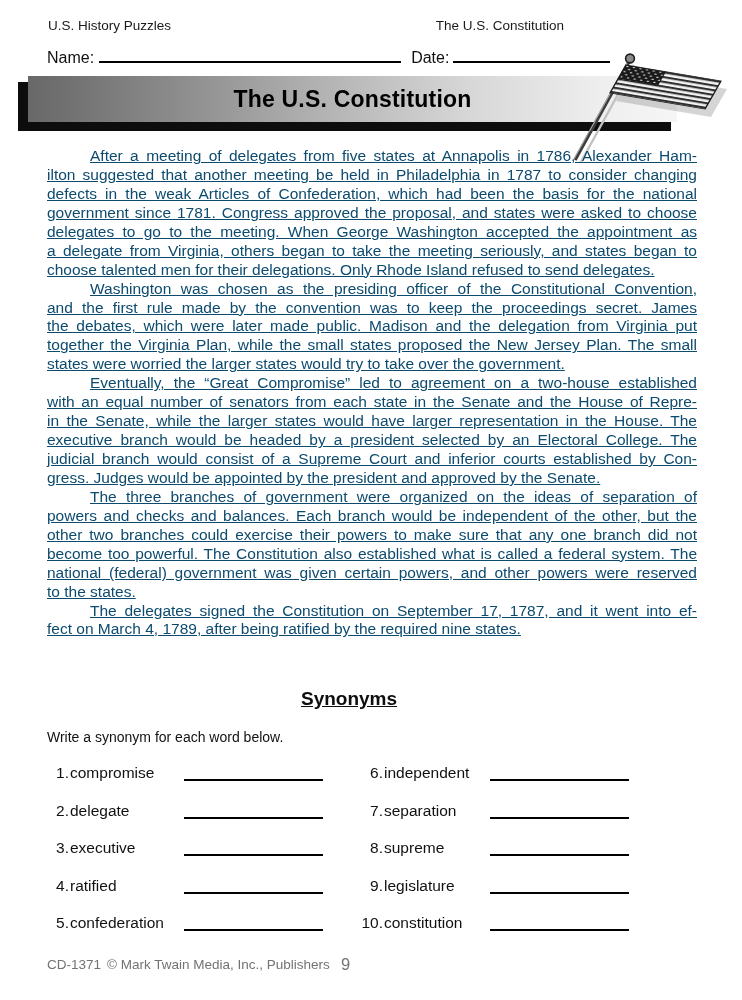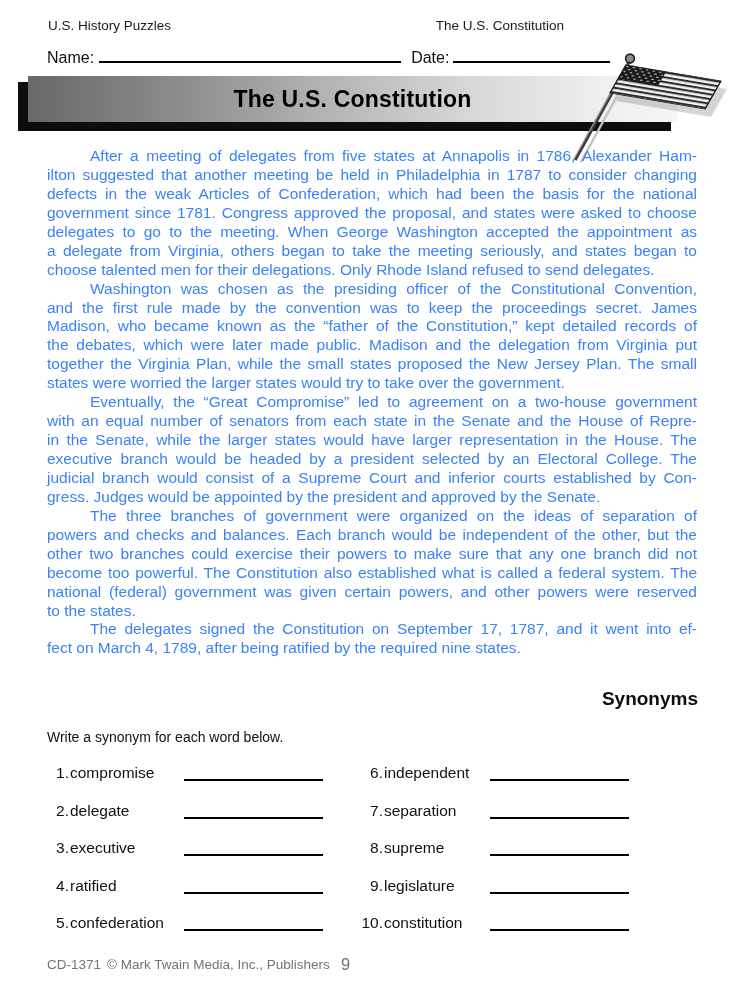--- a/index.html
+++ b/index.html
@@ -22,27 +22,27 @@
   
   .banner-shadow { position:absolute; left:18px; top:82px; width:653px; height:49px; background:#0d0d0d; }
   .banner-grad { position:absolute; left:28px; top:76px; width:649px; height:46px;
     background:linear-gradient(90deg,#686868 0%,#8a8a8a 22%,#b2b2b2 45%,#d7d7d7 68%,#eeeeee 88%,#f6f6f6 100%);
     text-align:center; }
   .banner-title { display:inline-block; line-height:46px; font-size:23px; font-weight:bold; color:#000; letter-spacing:0.2px; }
 
   .flag { position:absolute; left:558px; top:50px; width:184px; height:115px; }
 
   
-  .content { position:absolute; left:47px; top:147px; width:650px; font-size:15.5px; color:#3b82f6; }
+  .content { position:absolute; left:47px; top:147px; width:650px; font-size:15.5px; color:#0c4a6e;text-decoration:underline; }
   .pline { height:18.95px; line-height:18.95px; text-align:justify; text-align-last:justify; white-space:nowrap; }
   .pline.first { text-indent:43px; }
   .pline.last { text-align-last:left; }
 
   
-  .syn-heading { position:absolute; top:688px; left:0; width:698px; text-align:right; font-size:19px; font-weight:bold; color:#0e0e0e; }
+  .syn-heading { position:absolute; top:688px; left:0; width:698px; text-align:center; font-size:19px; font-weight:bold; color:#0e0e0e;text-decoration:underline; }
   .syn-instruction { position:absolute; top:729px; left:47px; font-size:14px; }
   .syn-grid { position:absolute; top:764px; left:47px; width:650px; font-size:15.5px; }
   .syn-row { display:flex; align-items:baseline; height:17px; margin-bottom:20.5px; }
   .syn-num { display:inline-block; text-align:right; }
   .syn-num.l { width:22px; }
   .syn-num.r { width:24px; }
   .syn-word { display:inline-block; margin-left:1px; }
   .syn-word.l { width:114px; }
   .syn-word.r { width:106px; }
   .syn-blank { display:inline-block; width:139px; border-bottom:2px solid #000; height:13px; align-self:flex-end; }
@@ -110,27 +110,26 @@
           <div class="pline">ilton suggested that another meeting be held in Philadelphia in 1787 to consider changing</div>
           <div class="pline">defects in the weak Articles of Confederation, which had been the basis for the national</div>
           <div class="pline">government since 1781. Congress approved the proposal, and states were asked to choose</div>
           <div class="pline">delegates to go to the meeting. When George Washington accepted the appointment as</div>
           <div class="pline">a delegate from Virginia, others began to take the meeting seriously, and states began to</div>
           <div class="pline last">choose talented men for their delegations. Only Rhode Island refused to send delegates.</div>
         </div>
         <div>
           <div class="pline first">Washington was chosen as the presiding officer of the Constitutional Convention,</div>
           <div class="pline">and the first rule made by the convention was to keep the proceedings secret. James</div>
-          <div class="pline">Madison, who became known as the “father of the Constitution,” kept detailed records of</div>
           <div class="pline">the debates, which were later made public. Madison and the delegation from Virginia put</div>
           <div class="pline">together the Virginia Plan, while the small states proposed the New Jersey Plan. The small</div>
           <div class="pline last">states were worried the larger states would try to take over the government.</div>
         </div>
         <div>
-          <div class="pline first">Eventually, the “Great Compromise” led to agreement on a two-house government</div>
+          <div class="pline first">Eventually, the “Great Compromise” led to agreement on a two-house established</div>
           <div class="pline">with an equal number of senators from each state in the Senate and the House of Repre-</div>
           <div class="pline">in the Senate, while the larger states would have larger representation in the House. The</div>
           <div class="pline">executive branch would be headed by a president selected by an Electoral College. The</div>
           <div class="pline">judicial branch would consist of a Supreme Court and inferior courts established by Con-</div>
           <div class="pline last">gress. Judges would be appointed by the president and approved by the Senate.</div>
         </div>
         <div>
           <div class="pline first">The three branches of government were organized on the ideas of separation of</div>
           <div class="pline">powers and checks and balances. Each branch would be independent of the other, but the</div>
           <div class="pline">other two branches could exercise their powers to make sure that any one branch did not</div>

